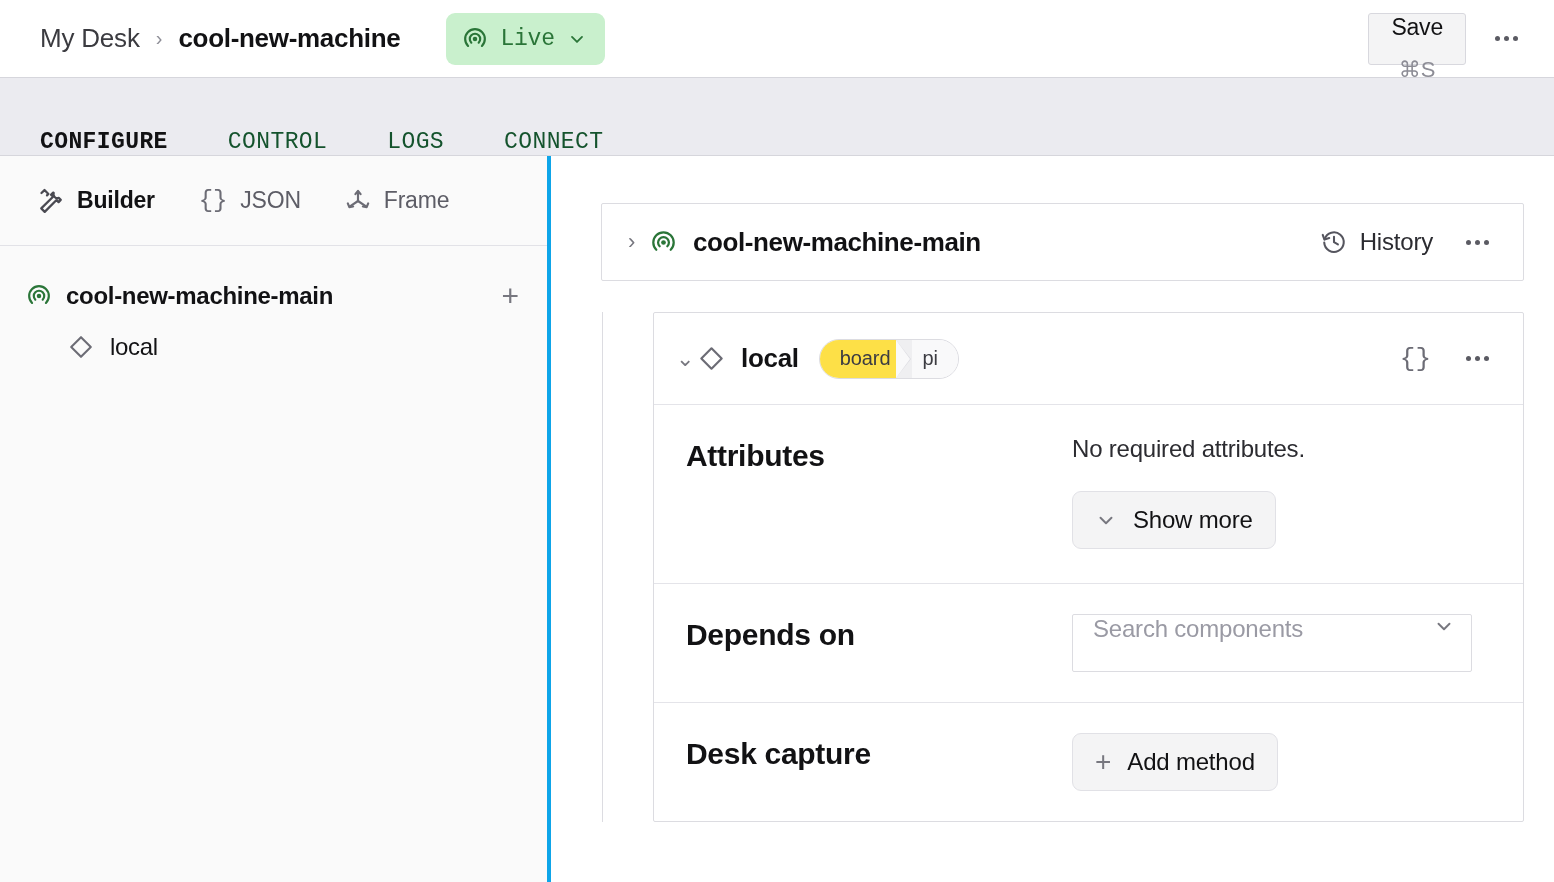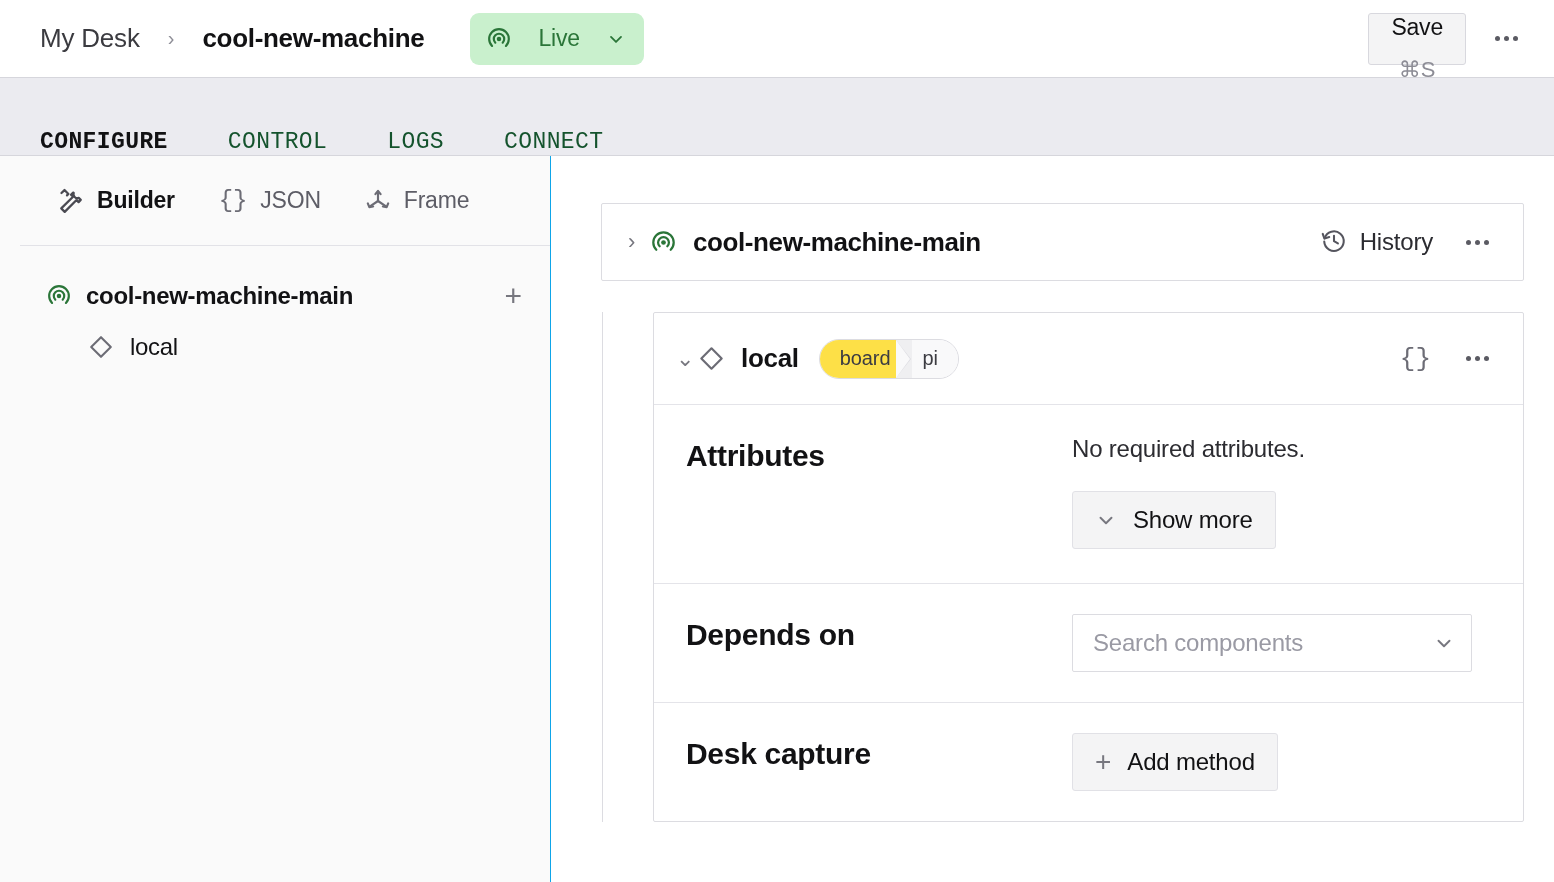--- a/index.html
+++ b/index.html
@@ -15,44 +15,45 @@
 
   
   .topbar {
     height: 78px;
     display: flex;
     align-items: center;
     padding: 0 26px 0 40px;
     background: #ffffff;
     border-bottom: 1px solid #d6d6dc;
   }
-  .breadcrumb { display: flex; align-items: center; gap: 28px; }
+  .breadcrumb { display: flex; align-items: center; gap: 16px; }
   .crumb-root {
     font-size: 26px;
     color: #3b3b40;
     letter-spacing: -0.2px;
   }
   .crumb-sep { font-size: 20px; color: #8d8d96; }
   .crumb-current {
     font-size: 26px;
     font-weight: bold;
     color: #121214;
     letter-spacing: -0.3px;
   }
 
   .live-badge {
     margin-left: 46px;
     display: flex;
     align-items: center;
-    gap: 26px;
+    gap: 12px;
     background: #c9f0cd;
     border-radius: 9px;
     height: 52px;
     padding: 0 18px 0 16px;
     cursor: pointer;
+    font-family: Liberation Mono, monospace;
   }
   .live-badge .label {
     font-size: 23px;
     color: #2a7538;
     letter-spacing: -0.2px;
   }
 
   .topbar-right {
     margin-left: auto;
     display: flex;
@@ -107,24 +108,23 @@
   
   .body {
     display: flex;
     height: 726px;
   }
 
   
   .sidebar {
     width: 551px;
     background: #fafafa;
-    border-right: 1px solid #0ea5e9;
+    border-right: 4px solid #0ea5e9;
     display: flex;
     flex-direction: column;
-    padding-left: 20px;
   }
   .subtabs {
     height: 90px;
     display: flex;
     align-items: center;
     gap: 44px;
     padding: 0 38px;
     border-bottom: 1px solid #e2e2e7;
   }
   .subtab {
@@ -214,21 +214,21 @@
     margin-left: 16px;
   }
   .machine-card .right {
     margin-left: auto;
     display: flex;
     align-items: center;
     gap: 22px;
   }
   .history-btn {
     display: flex;
-    align-items: flex-start;
+    align-items: center;
     gap: 13px;
     cursor: pointer;
   }
   .history-btn .label {
     font-size: 24px;
     color: #2c2c31;
     letter-spacing: -0.2px;
   }
 
   
@@ -338,21 +338,21 @@
     letter-spacing: -0.2px;
     margin-bottom: 28px;
   }
 
   .ghost-btn {
     display: inline-flex;
     align-items: center;
     gap: 16px;
     background: #f4f4f5;
     border: 1px solid #e1e1e6;
-    border-radius: 3px;
+    border-radius: 9px;
     height: 58px;
     padding: 0 22px;
     cursor: pointer;
   }
   .ghost-btn .label {
     font-size: 24px;
     color: #121214;
     letter-spacing: -0.2px;
   }
   .ghost-btn .plus-glyph {
@@ -361,21 +361,20 @@
     line-height: 1;
   }
 
   .combo {
     width: 400px;
     height: 58px;
     border: 1px solid #dcdce1;
     background: #ffffff;
     border-radius: 2px;
     display: flex;
-    align-items: center;
     padding: 0 16px 0 20px;
     cursor: pointer;
   }
   .combo .ph {
     font-size: 24px;
     color: #9a9aa4;
     letter-spacing: -0.2px;
   }
   .combo .caret { margin-left: auto; }
 

